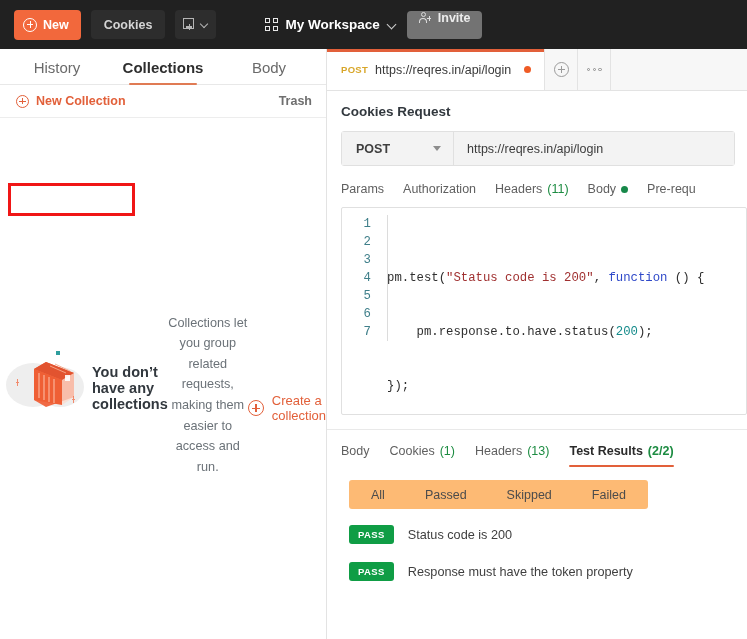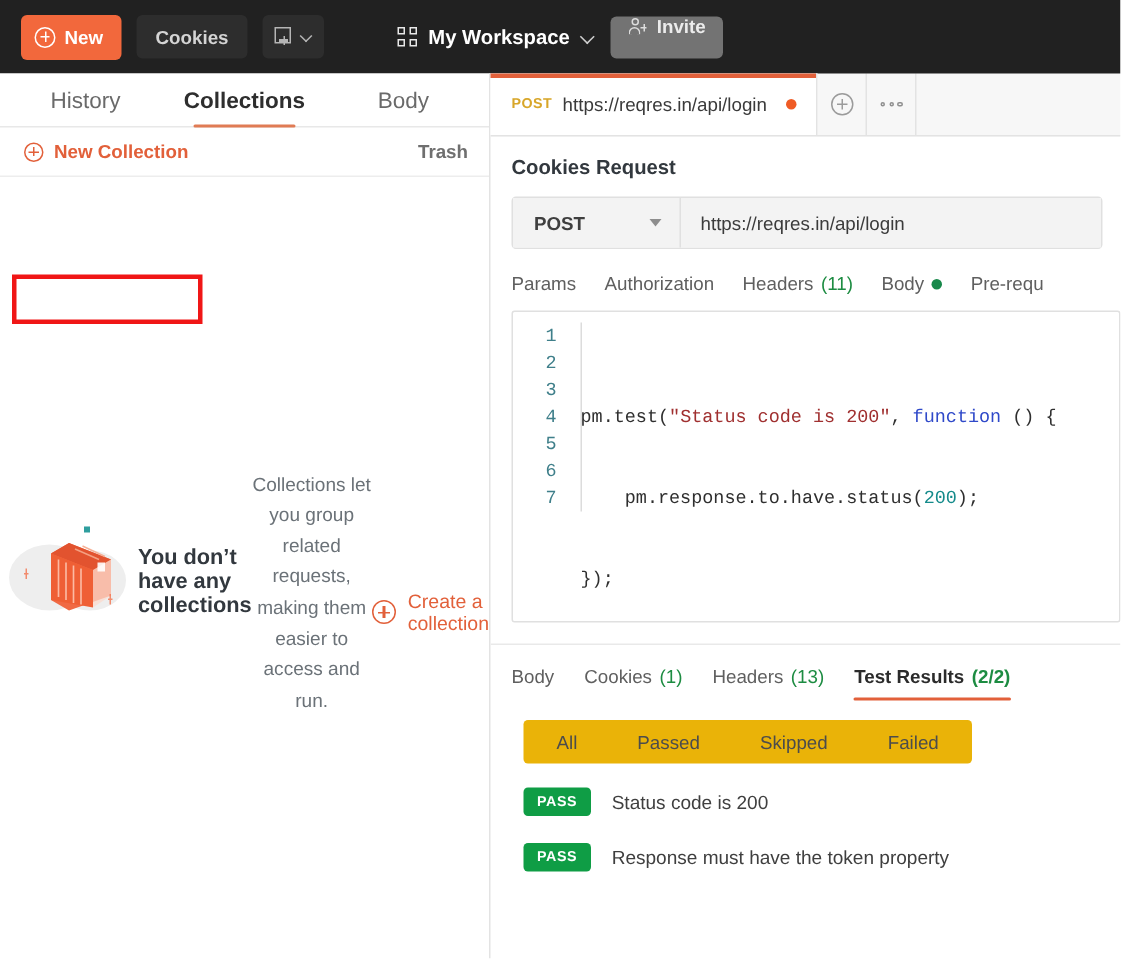--- a/index.html
+++ b/index.html
@@ -302,21 +302,21 @@
     display: flex; align-items: center; gap: 5px; position: relative;
     white-space: nowrap; cursor: pointer;
   }
   .resp-tab.active { color: #2b2b2b; font-weight: bold; }
   .resp-tab.active::after {
     content: ""; position: absolute; left: 0; right: 0; bottom: 0;
     height: 2.5px; background: #e2603a; border-radius: 2px;
   }
 
   .pill-group {
-    margin: 13px 0 0 22px; height: 29px; background: #eab308;
+    margin: 13px 0 0 22px; height: 29px; background: #fdba74;
     border-radius: 3px; display: inline-flex; align-items: center;
     width: fit-content; padding: 0 2px;
   }
   .pill {
     font-size: 12.5px; color: #4c4c4c; padding: 0 20px; cursor: pointer;
   }
 
   .test-list { padding: 16px 0 0 22px; }
   .test-row {
     display: flex; align-items: center; gap: 14px; margin-bottom: 18px;

